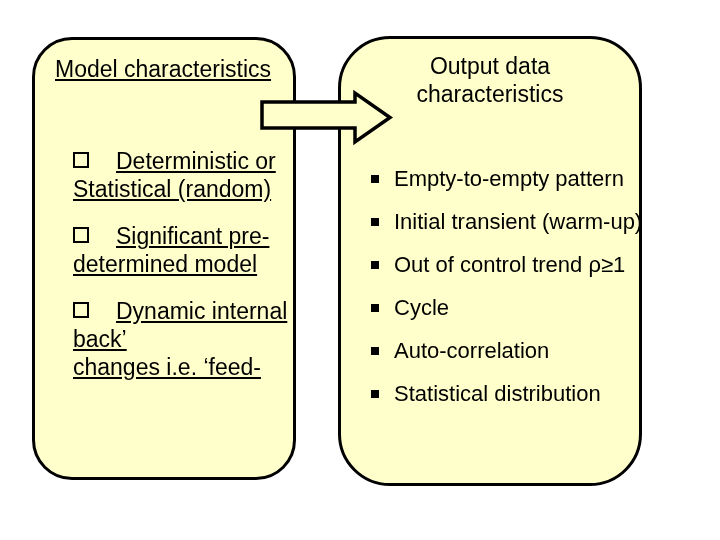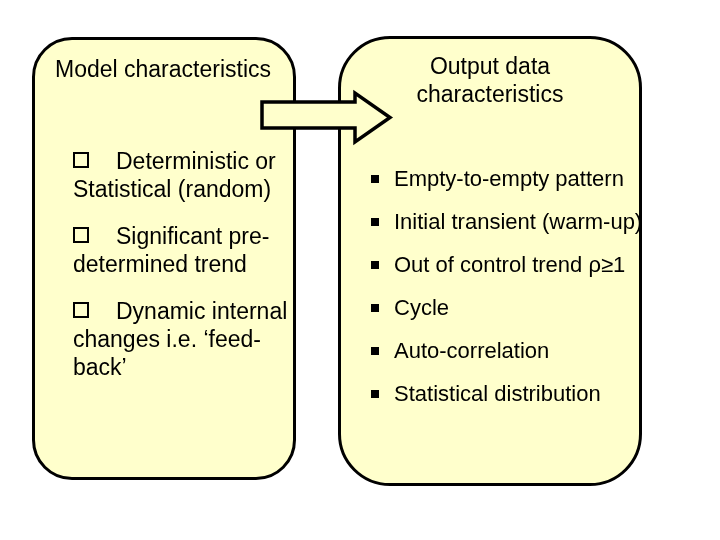--- a/index.html
+++ b/index.html
@@ -16,20 +16,21 @@
     position: absolute;
     background: #FFFFCC;
     border: 3px solid #000000;
     box-sizing: border-box;
     z-index: 1;
   }
   .box-left {
     left: 32px; top: 37px;
     width: 264px; height: 443px;
     border-radius: 40px;
+    text-decoration: underline;
   }
   .box-right {
     left: 338px; top: 36px;
     width: 304px; height: 450px;
     border-radius: 52px;
   }
   .arrow-svg {
     position: absolute;
     left: 258px; top: 88px;
     width: 140px; height: 72px;
@@ -88,27 +89,27 @@
     <div class="ltitle">Model characteristics</div>
     <div class="litems">
 
       <div class="lpara">
         <div class="lline"><span class="qbullet"></span><span>Deterministic or</span></div>
         <div class="lline">Statistical (random)</div>
       </div>
 
       <div class="lpara">
         <div class="lline"><span class="qbullet"></span><span>Significant pre-</span></div>
-        <div class="lline">determined trend</div>
+        <div class="lline">determined model</div>
       </div>
 
       <div class="lpara">
         <div class="lline"><span class="qbullet"></span><span>Dynamic internal</span></div>
+        <div class="lline">back’</div>
         <div class="lline">changes i.e. ‘feed-</div>
-        <div class="lline">back’</div>
       </div>
 
     </div>
   </div>
 
   <svg class="arrow-svg" viewBox="0 0 140 72">
     <polygon points="4,14 97,14 97,5 132,29.5 97,54 97,40 4,40" fill="#FFFFCC" stroke="#000000" stroke-width="3.5" stroke-linejoin="miter"></polygon>
   </svg>
 
   <div class="box box-right">

